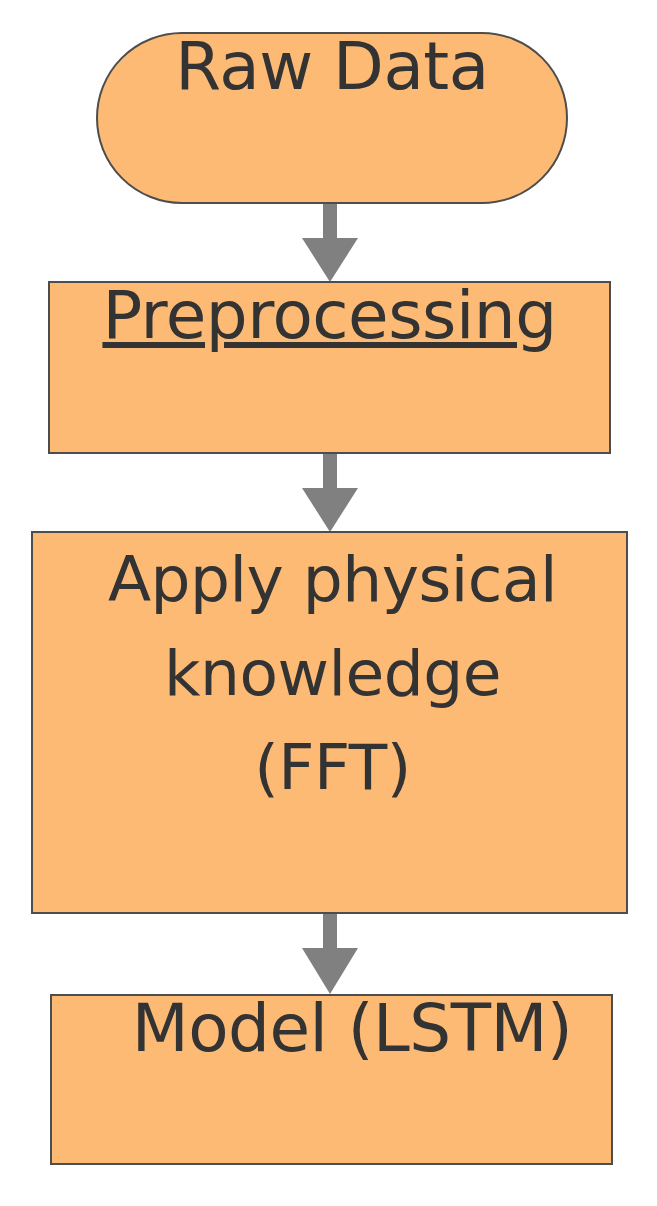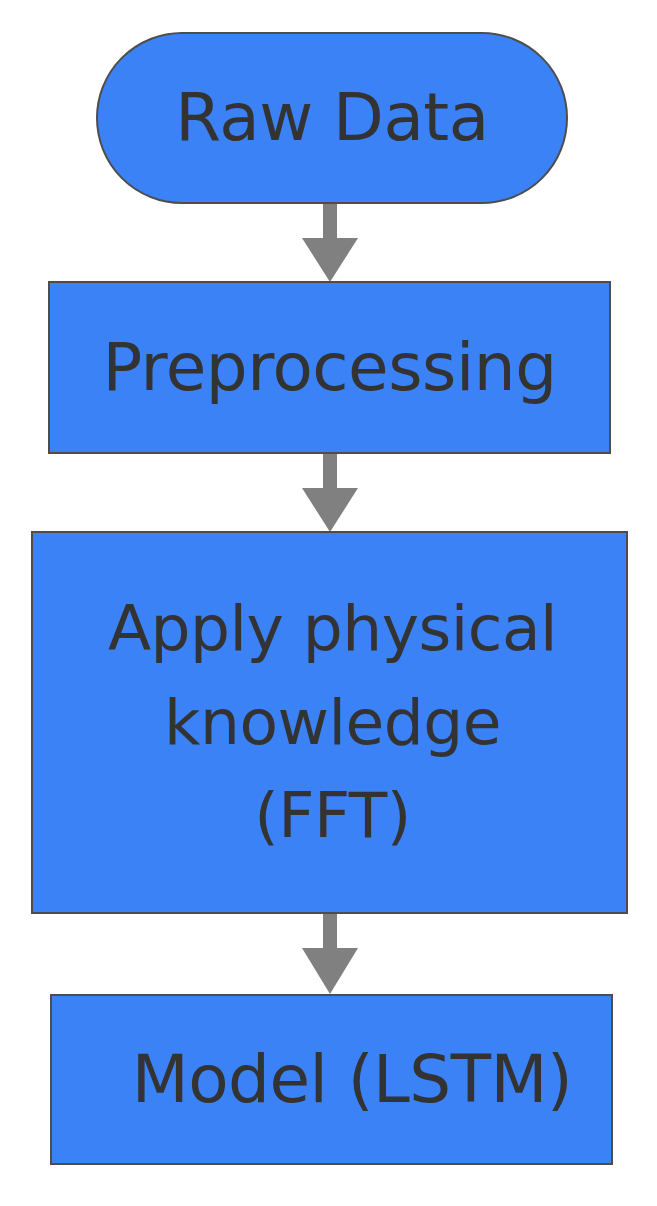--- a/index.html
+++ b/index.html
@@ -13,24 +13,24 @@
   #canvas {
     position: relative;
     width: 657px;
     height: 1206px;
     background: #ffffff;
     overflow: hidden;
   }
   .node {
     position: absolute;
     box-sizing: border-box;
-    background: #3b82f6;
+    background: #fdba74;
     border: 2px solid #4d4d4d;
     display: flex;
-    align-items: center;
+    align-items: flex-start;
     justify-content: center;
     text-align: center;
     color: #333333;
     font-weight: 400;
     letter-spacing: -0.5px;
   }
   .node-label {
     display: block;
     width: 100%;
     white-space: pre-line;
@@ -49,21 +49,21 @@
   #node-raw-data .node-label { line-height: 1.0; }
 
   
   #node-preprocessing {
     left: 48px;
     top: 281px;
     width: 563px;
     height: 173px;
     font-size: 66px;
   }
-  #node-preprocessing .node-label { line-height: 1.0; }
+  #node-preprocessing .node-label { line-height: 1.0; text-decoration: underline; }
 
   
   #node-apply-physical-knowledge {
     left: 31px;
     top: 531px;
     width: 597px;
     height: 383px;
     font-size: 63px;
   }
   #node-apply-physical-knowledge .node-label { line-height: 1.49; padding-left: 6px; }

